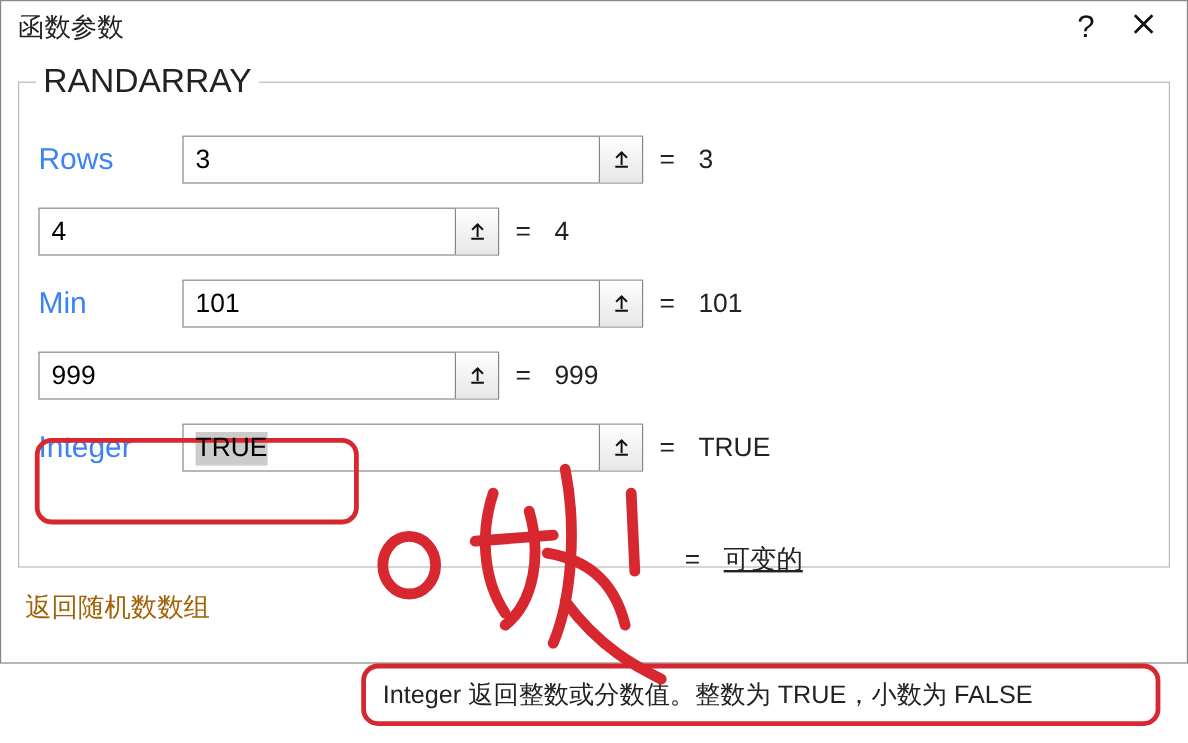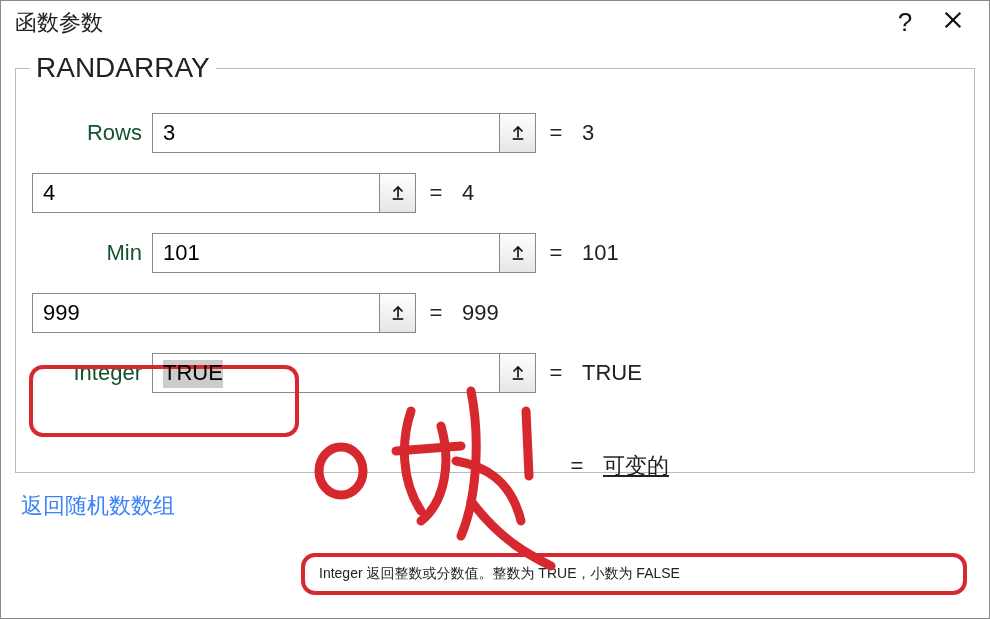--- a/index.html
+++ b/index.html
@@ -7,21 +7,21 @@
     margin: 0;
     font-family: "Microsoft YaHei", "Segoe UI", Arial, sans-serif;
     background: #fff;
     width: 990px;
     height: 619px;
     position: relative;
     overflow: hidden;
   }
   .dialog {
     width: 990px;
-    height: 619px;
+    height: 553px;
     border: 1px solid #888;
     background: #fff;
     position: relative;
   }
   .titlebar {
     display: flex;
     align-items: center;
     padding: 6px 12px 10px 14px;
     font-size: 22px;
     color: #222;
@@ -48,23 +48,23 @@
     margin-left: -2px;
   }
   .row {
     display: flex;
     align-items: center;
     margin: 10px 0 18px 0;
     height: 42px;
   }
   .lbl {
     width: 120px;
-    text-align: right;
-    font-size: 22px;
-    color: #14532d;
+    text-align: left;
+    font-size: 25px;
+    color: #3b82f6;
     padding-right: 10px;
   }
   .input-wrap {
     position: relative;
     width: 384px;
     height: 40px;
     border: 1px solid #888;
     background: #fff;
     display: flex;
     align-items: center;
@@ -111,31 +111,31 @@
   .val {
     font-size: 22px;
     color: #222;
     padding-left: 6px;
   }
   .desc {
     position: absolute;
     left: 20px;
     top: 490px;
     font-size: 22px;
-    color: #3b82f6;
+    color: #a16207;
   }
   .hint-box {
     position: absolute;
     left: 300px;
     top: 552px;
     right: 22px;
     border: 4px solid #d6282e;
     border-radius: 14px;
     padding: 8px 14px;
-    font-size: 14px;
+    font-size: 21px;
     color: #222;
   }
   
   .red-box {
     position: absolute;
     border: 4px solid #d6282e;
     border-radius: 14px;
     pointer-events: none;
   }
   #rb1 { left: 28px; top: 364px; width: 270px; height: 72px; }

